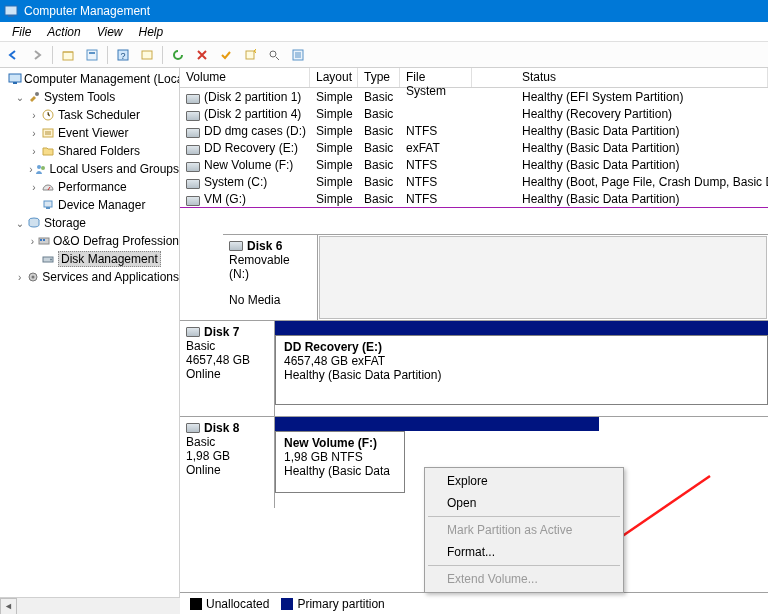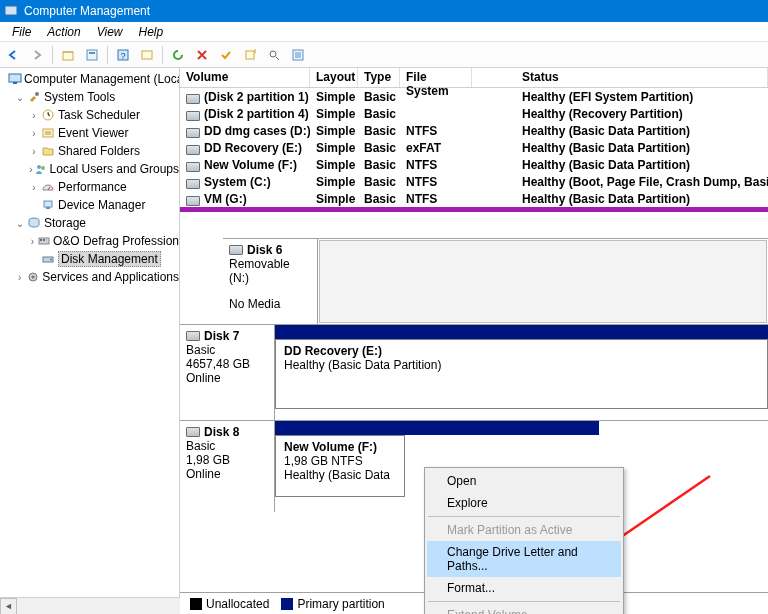--- a/index.html
+++ b/index.html
@@ -28,21 +28,21 @@
 .tree { font-size: 12px; }
 .tree .node { display: flex; align-items: center; height: 18px; padding-left: 2px; white-space: nowrap; cursor: default; }
 .tree .node .tw { width: 12px; text-align: center; color: #6a6a6a; font-size: 10px; }
 .tree .node .ic { width: 16px; height: 16px; display: inline-flex; align-items: center; justify-content: center; margin-right: 2px; }
 .tree .lvl1 { padding-left: 8px; }
 .tree .lvl2 { padding-left: 14px; }
 .tree .lvl3 { padding-left: 28px; }
 .tree .selected .label { background: #d8d8d8; border: 1px dotted #888; padding: 0 2px; }
 
 
-.vol-table { border-bottom: 5px solid #a21caf; font-weight: bold; }
+.vol-table { border-bottom: 1px solid #a21caf; }
 .vol-header { display: flex; background: #fff; border-bottom: 1px solid #d0d0d0; height: 20px; }
 .vol-header .col { border-right: 1px solid #e0e0e0; padding: 2px 6px; font-size: 12px; }
 .vol-rows .row { display: flex; height: 17px; align-items: center; }
 .vol-rows .row .cell { padding: 0 6px; white-space: nowrap; overflow: hidden; }
 .col-vol { width: 130px; }
 .col-layout { width: 48px; }
 .col-type { width: 42px; }
 .col-fs { width: 72px; }
 .col-status { flex: 1; margin-left: 44px; }
 .vol-rows .row .cell.col-vol { display: flex; align-items: flex-end; gap: 4px; }
@@ -410,20 +410,21 @@
               <span>Disk 7</span>
             </div>
           <div>Basic</div>
           <div>4657,48 GB</div>
           <div>Online</div>
         </div>
         <div class="disk-right">
           <div class="disk-top-bar"></div>
           <div class="part-box" style="height:70px;">
             <div class="pname">DD Recovery  (E:)</div>
+            <div>4657,48 GB exFAT</div>
             <div>Healthy (Basic Data Partition)</div>
           </div>
         </div>
       </div>
 
       <div class="disk-panel" style="min-height:92px;">
         <div class="disk-left">
           <div class="dname">
               <span class="disk-glyph"></span>
               <span>Disk 8</span>
@@ -442,25 +443,24 @@
         </div>
       </div>
     </div>
 
     <div class="legend">
       <span><span class="sw black"></span><span>Unallocated</span></span>
       <span><span class="sw blue"></span><span>Primary partition</span></span>
     </div>
 
     <div class="context-menu" style="left:244px; top:399px;">
+      <div class="mi">Explore</div>
       <div class="mi">Open</div>
-      <div class="mi">Explore</div>
       <div class="msep"></div>
       <div class="mi disabled">Mark Partition as Active</div>
-      <div class="mi highlight">Change Drive Letter and Paths...</div>
       <div class="mi">Format...</div>
       <div class="msep"></div>
       <div class="mi disabled">Extend Volume...</div>
     </div>
 
     <svg class="arrow" style="left:410px; top:400px;" width="130" height="100">
       <defs>
           <marker id="ah" markerWidth="10" markerHeight="10" refX="2" refY="3" orient="auto">
             <path d="M0,0 L0,6 L8,3 z" fill="#ff1a1a"></path>
           </marker>

